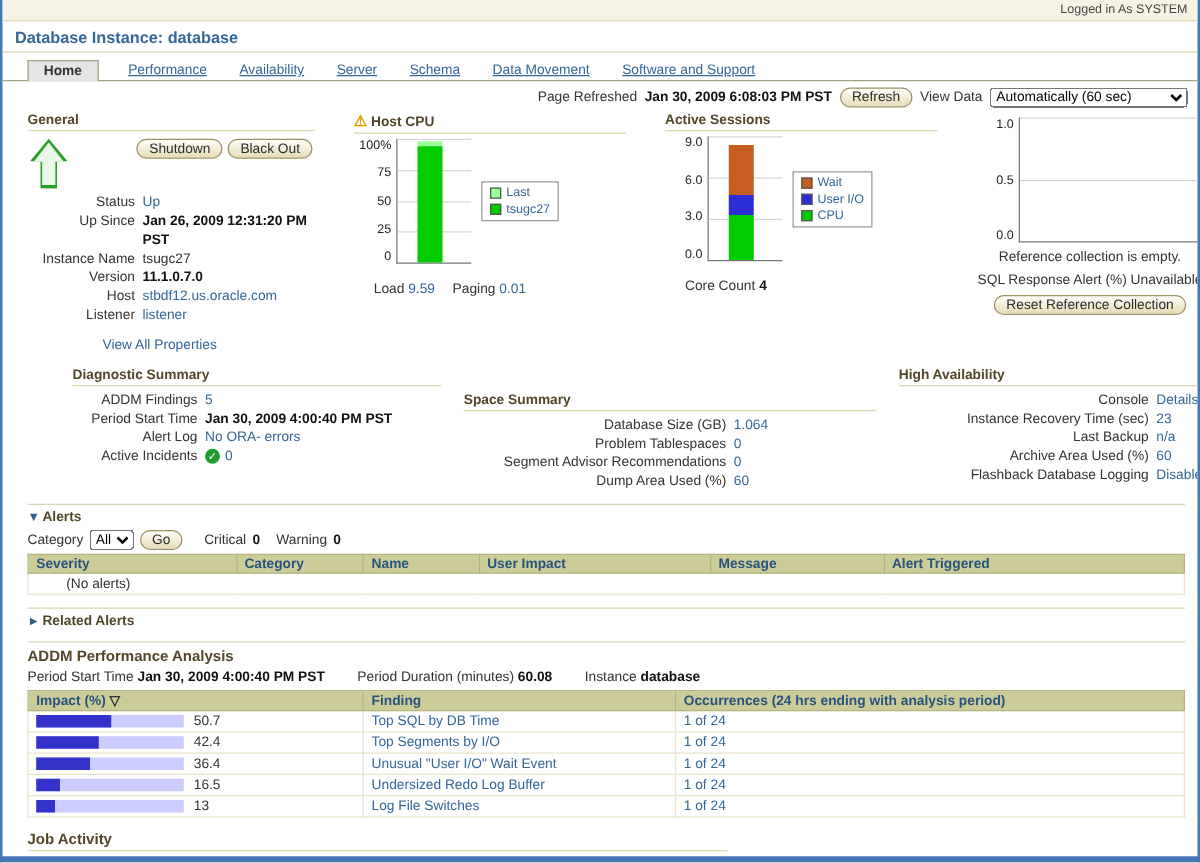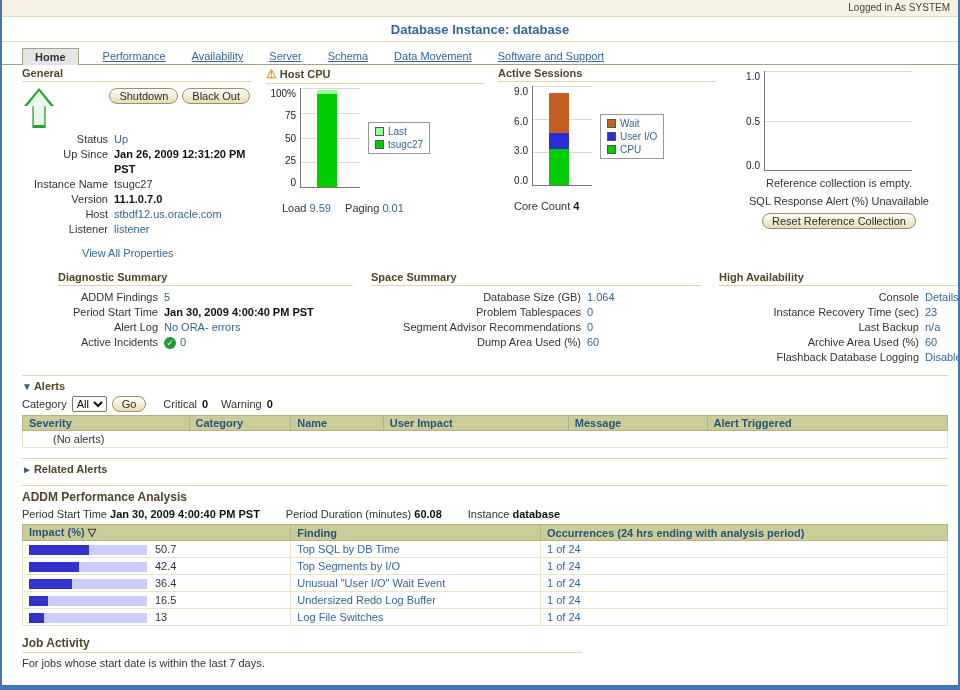--- a/index.html
+++ b/index.html
@@ -1,34 +1,34 @@
 <!DOCTYPE html>
 <html><head>
 <meta charset="utf-8">
 <style>
   * { box-sizing: border-box; }
   body { margin:0; background:#e9e9e9; font-family:"Liberation Sans", sans-serif; font-size:11px; color:#333; }
   .page { width:960px; height:690px; background:#fff; overflow:hidden;
           border-left:2px solid #4576b5; border-right:2px solid #4576b5; border-bottom:5px solid #4576b5; }
   a { color:#336699; cursor:pointer; }
   .topstrip { background:#f7f3e4; border-bottom:1px solid #e3dcc0; padding:2px 8px; text-align:right; font-size:10px; color:#444; height:17px; }
-  .title-row { padding:5px 10px 4px; border-bottom:1px solid #ddd6b0;text-align:center; }
+  .title-row { padding:5px 10px 4px; border-bottom:1px solid #ddd6b0; }
   .page-title { color:#336699; font-weight:bold; font-size:13px; }
   .tabbar { display:flex; align-items:flex-end; gap:22px; padding:3px 10px 0 20px; border-bottom:1px solid #a5a183; height:23px; }
   .tab { color:#336699; text-decoration:underline; cursor:pointer; padding:2px 2px; white-space:nowrap; }
   .tab.active { background:#e5e5e5; border:1px solid #a5a183; border-bottom:none; margin-bottom:-1px;
                 font-weight:bold; color:#333; text-decoration:none; padding:2px 12px; }
   .refreshbar { display:flex; justify-content:flex-end; align-items:center; gap:6px; padding:5px 8px 2px; }
   .btn { font-family:inherit; font-size:11px; color:#2c2c2c; padding:1px 9px;
          background:linear-gradient(#fffef8,#e7dcb8); border:1px solid #9c9164; border-radius:9px; cursor:pointer; white-space:nowrap; }
   select { font-family:inherit; font-size:11px; }
   .main { padding:2px 10px 0 20px; }
   .sec-h { font-weight:bold; color:#514727; border-bottom:1px solid #ddd6b0; padding-bottom:2px; margin-bottom:4px; }
   .warn { color:#e09b00; font-size:12px; margin-right:3px; }
-  .chartrow { display:flex; gap:14px; }
+  .chartrow { display:flex; gap:31px; }
   .c-general { flex:0 0 230px; } .c-host { flex:0 0 218px; } .c-as { flex:0 0 218px; } .c-sql { flex:1; }
   .gen-top { display:flex; justify-content:space-between; min-height:46px; padding:2px 2px 0; }
   .arrow-outer { width:30px; height:40px; background:#2ca02c; position:relative;
                  clip-path:polygon(50% 0,100% 45%,72% 45%,72% 100%,28% 100%,28% 45%,0 45%); }
   .arrow-inner { position:absolute; left:3px; top:3px; right:3px; bottom:3px; background:#eaf8ea;
                  clip-path:polygon(50% 0,100% 45%,72% 45%,72% 100%,28% 100%,28% 45%,0 45%); }
   .gen-buttons { display:flex; gap:4px; align-items:flex-start; }
   .frow { display:flex; line-height:15px; }
   .flabel { width:86px; text-align:right; margin-right:6px; flex:0 0 auto; }
   .b { font-weight:bold; color:#111; }
@@ -47,21 +47,21 @@
   .seg.cpu   { background:#00cc00; }
   .legend { align-self:center; margin-left:8px; border:1px solid #999; background:#fff; padding:2px 6px; font-size:10px; white-space:nowrap; }
   .litem { display:flex; align-items:center; gap:4px; line-height:13px; }
   .chip { width:9px; height:9px; border:1px solid #555; flex:0 0 9px; }
   .chip.other { background:#99ff99; } .chip.tsugc { background:#00cc00; }
   .chip.wait { background:#c65d21; } .chip.io { background:#2d2dd8; } .chip.cpu { background:#00cc00; }
   .chart-foot { margin:14px 0 0 16px; white-space:nowrap; }
   .sql-plot { width:148px; }
   .sql-note { text-align:center; margin-top:6px; }
   .sumrow { display:flex; gap:18px; margin-top:12px; }
-  .s-diag { flex:0 0 295px;margin-left:36px; } .s-space { flex:0 0 330px; } .s-ha { flex:1; }
+  .s-diag { flex:0 0 295px;margin-left:36px; } .s-space { flex:0 0 330px;margin-top:20px; } .s-ha { flex:1; }
   .s-diag .flabel { width:100px; } .s-space .flabel { width:210px; } .s-ha .flabel { width:200px; }
   .divider { border-bottom:1px solid #ddd6b0; margin:10px 0 4px; }
   .toggle { color:#335c85; font-size:10px; margin-right:2px; cursor:pointer; }
   .blk-h { font-weight:bold; color:#514727; }
   .blk-h.big { font-size:12px; }
   .alerts-controls { margin:4px 0 2px; display:flex; align-items:center; gap:5px; }
   .tbl { width:100%; border-collapse:collapse; margin-top:3px; border:1px solid #b3b383; }
   .tbl th { background:#cccc99; color:#27547e; text-align:left; padding:1px 6px; border:1px solid #b3b383; font-size:11px; font-weight:bold; }
   .tbl td { padding:2px 6px; border-left:1px solid #e8e5c9; border-right:1px solid #e8e5c9; border-bottom:1px solid #e8e5c9; background:#fff; }
   .th-center { text-align:center; }
@@ -90,20 +90,29 @@
   <div class="tabbar">
     <span class="tab active">Home</span>
     <span class="tab">Performance</span>
     <span class="tab">Availability</span>
     <span class="tab">Server</span>
     <span class="tab">Schema</span>
     <span class="tab">Data Movement</span>
     <span class="tab">Software and Support</span>
   </div>
 
+  <div class="refreshbar">
+    <span>Page Refreshed</span>
+    <span class="b">Jan 30, 2009 6:08:03 PM PST</span>
+    <button class="btn">Refresh</button>
+    <span>View Data</span>
+    <select style="width:158px;">
+      <option>Automatically (60 sec)</option>
+    </select>
+  </div>
 
   <div class="main">
 
     <div class="chartrow">
 
       <div class="c-general">
         <div class="sec-h">General</div>
         <div class="gen-top">
           <div class="arrow-outer">
               <div class="arrow-inner"></div>

